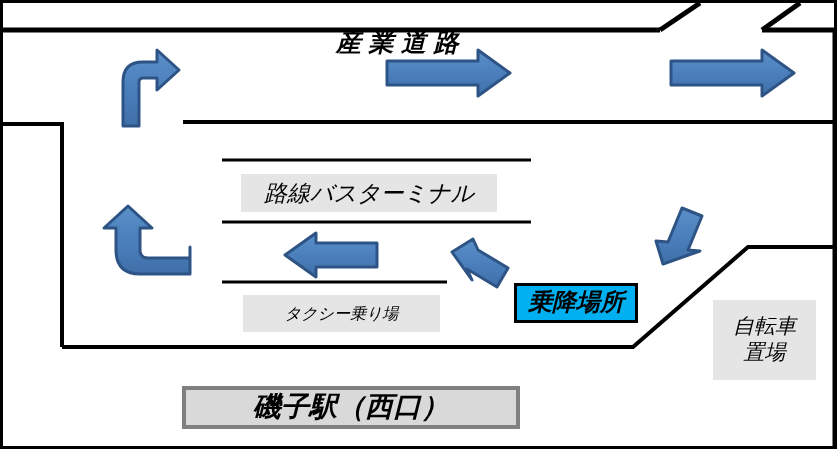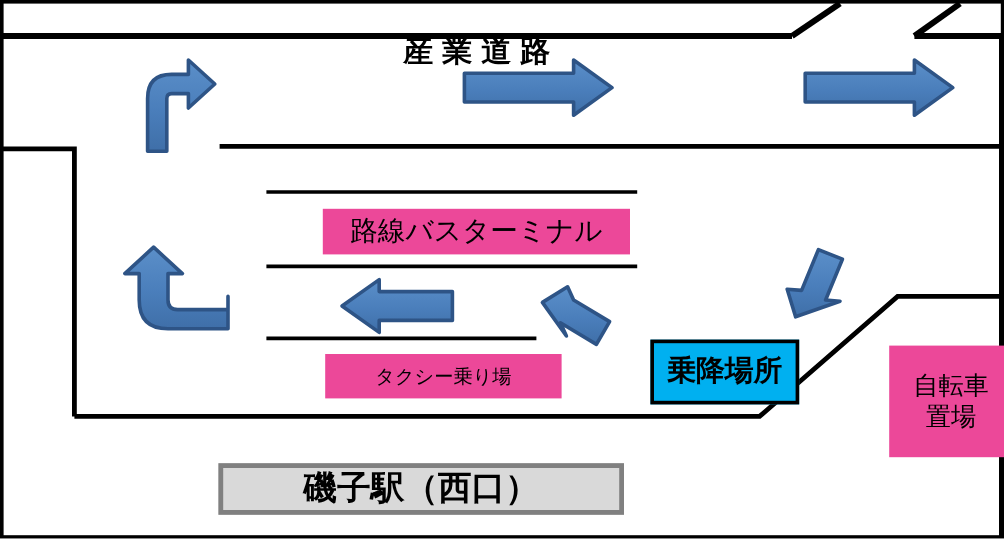--- a/index.html
+++ b/index.html
@@ -9,42 +9,42 @@
   }
   body {
     font-family: "DejaVu Sans", "Liberation Sans", sans-serif;
   }
   #map-root {
     position: relative;
     width: 837px;
     height: 449px;
     background: #ffffff;
     overflow: hidden;
+    font-style: italic;
   }
   #map-svg {
     position: absolute;
     left: 0;
     top: 0;
     width: 837px;
     height: 449px;
   }
   .label-box {
     position: absolute;
     box-sizing: border-box;
     display: flex;
     align-items: center;
     justify-content: center;
     text-align: center;
     color: #000000;
     white-space: pre;
     line-height: 1.22;
   }
   .lbl-gray {
-    background: #ec4899;
-    margin-left: 28px;
+    background: #e5e5e5;
   }
   .lbl-cyan {
     background: #00b0f0;
     border: 3px solid #000000;
     font-weight: bold;
   }
   .lbl-station {
     background: #d9d9d9;
     border: 4px solid #808080;
     font-weight: bold;
@@ -121,20 +121,20 @@
       <path d="M 663 264 L 656 241 L 668 242 L 682 208 L 702 216 L 688 250 L 700 251 Z" fill="url(#arrowGrad)" stroke="#2e5486" stroke-width="3" stroke-linejoin="round"></path>
     </g>
   </svg>
 
   <div class="road-title" style="left:336px; top:26px; width:180px; font-size:25px;">産業道路</div>
 
   <div class="label-box lbl-gray" style="left:241px; top:174px; width:256px; height:38px; font-size:23px;">路線バスターミナル</div>
 
   <div class="label-box lbl-gray" style="left:243px; top:295px; width:197px; height:37px; font-size:16px;">タクシー乗り場</div>
 
-  <div class="label-box lbl-cyan" style="left:514px; top:283px; width:124px; height:54px; font-size:24px;margin-left:28px;">乗降場所</div>
+  <div class="label-box lbl-cyan" style="left:514px; top:283px; width:124px; height:40px; font-size:24px;">乗降場所</div>
 
-  <div class="label-box lbl-gray" style="left:713px; top:288px; width:103px; height:93px; font-size:21px;">自転車
+  <div class="label-box lbl-gray" style="left:713px; top:300px; width:103px; height:80px; font-size:21px;">自転車
 置場</div>
 
   <div class="label-box lbl-station" style="left:182px; top:386px; width:338px; height:43px; font-size:28px;text-align:right;">磯子駅（西口）</div>
 
 </div>
 
 </body></html>

